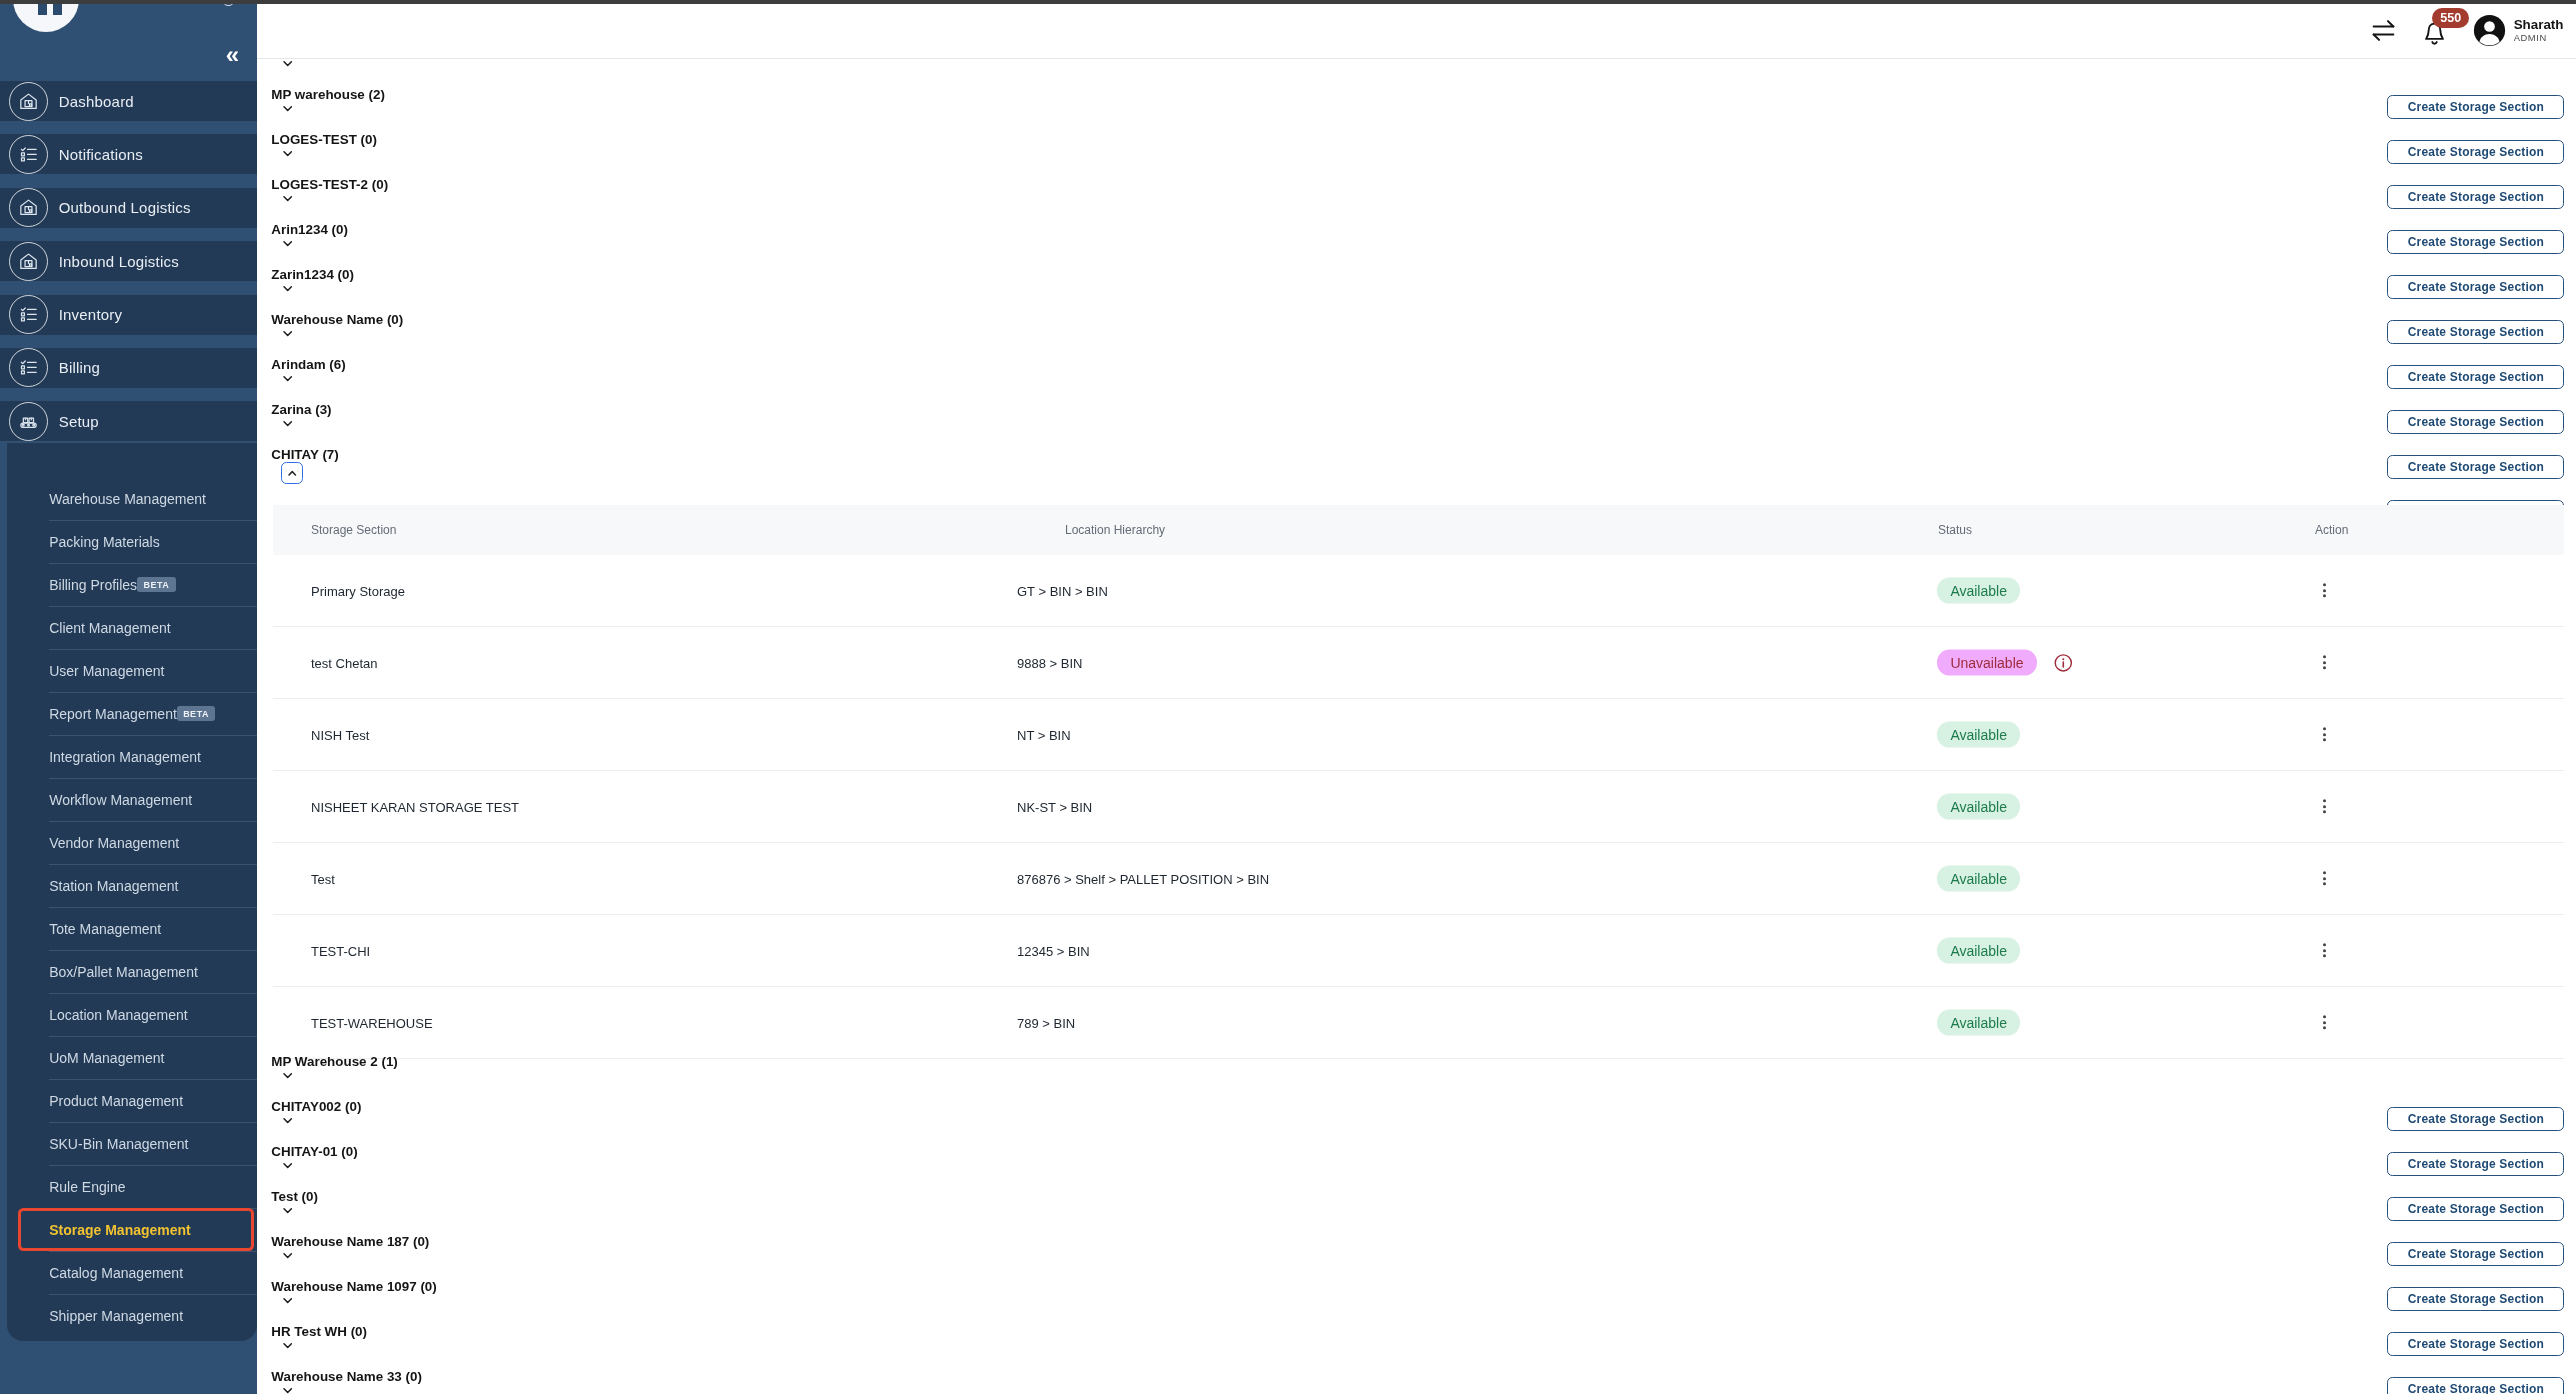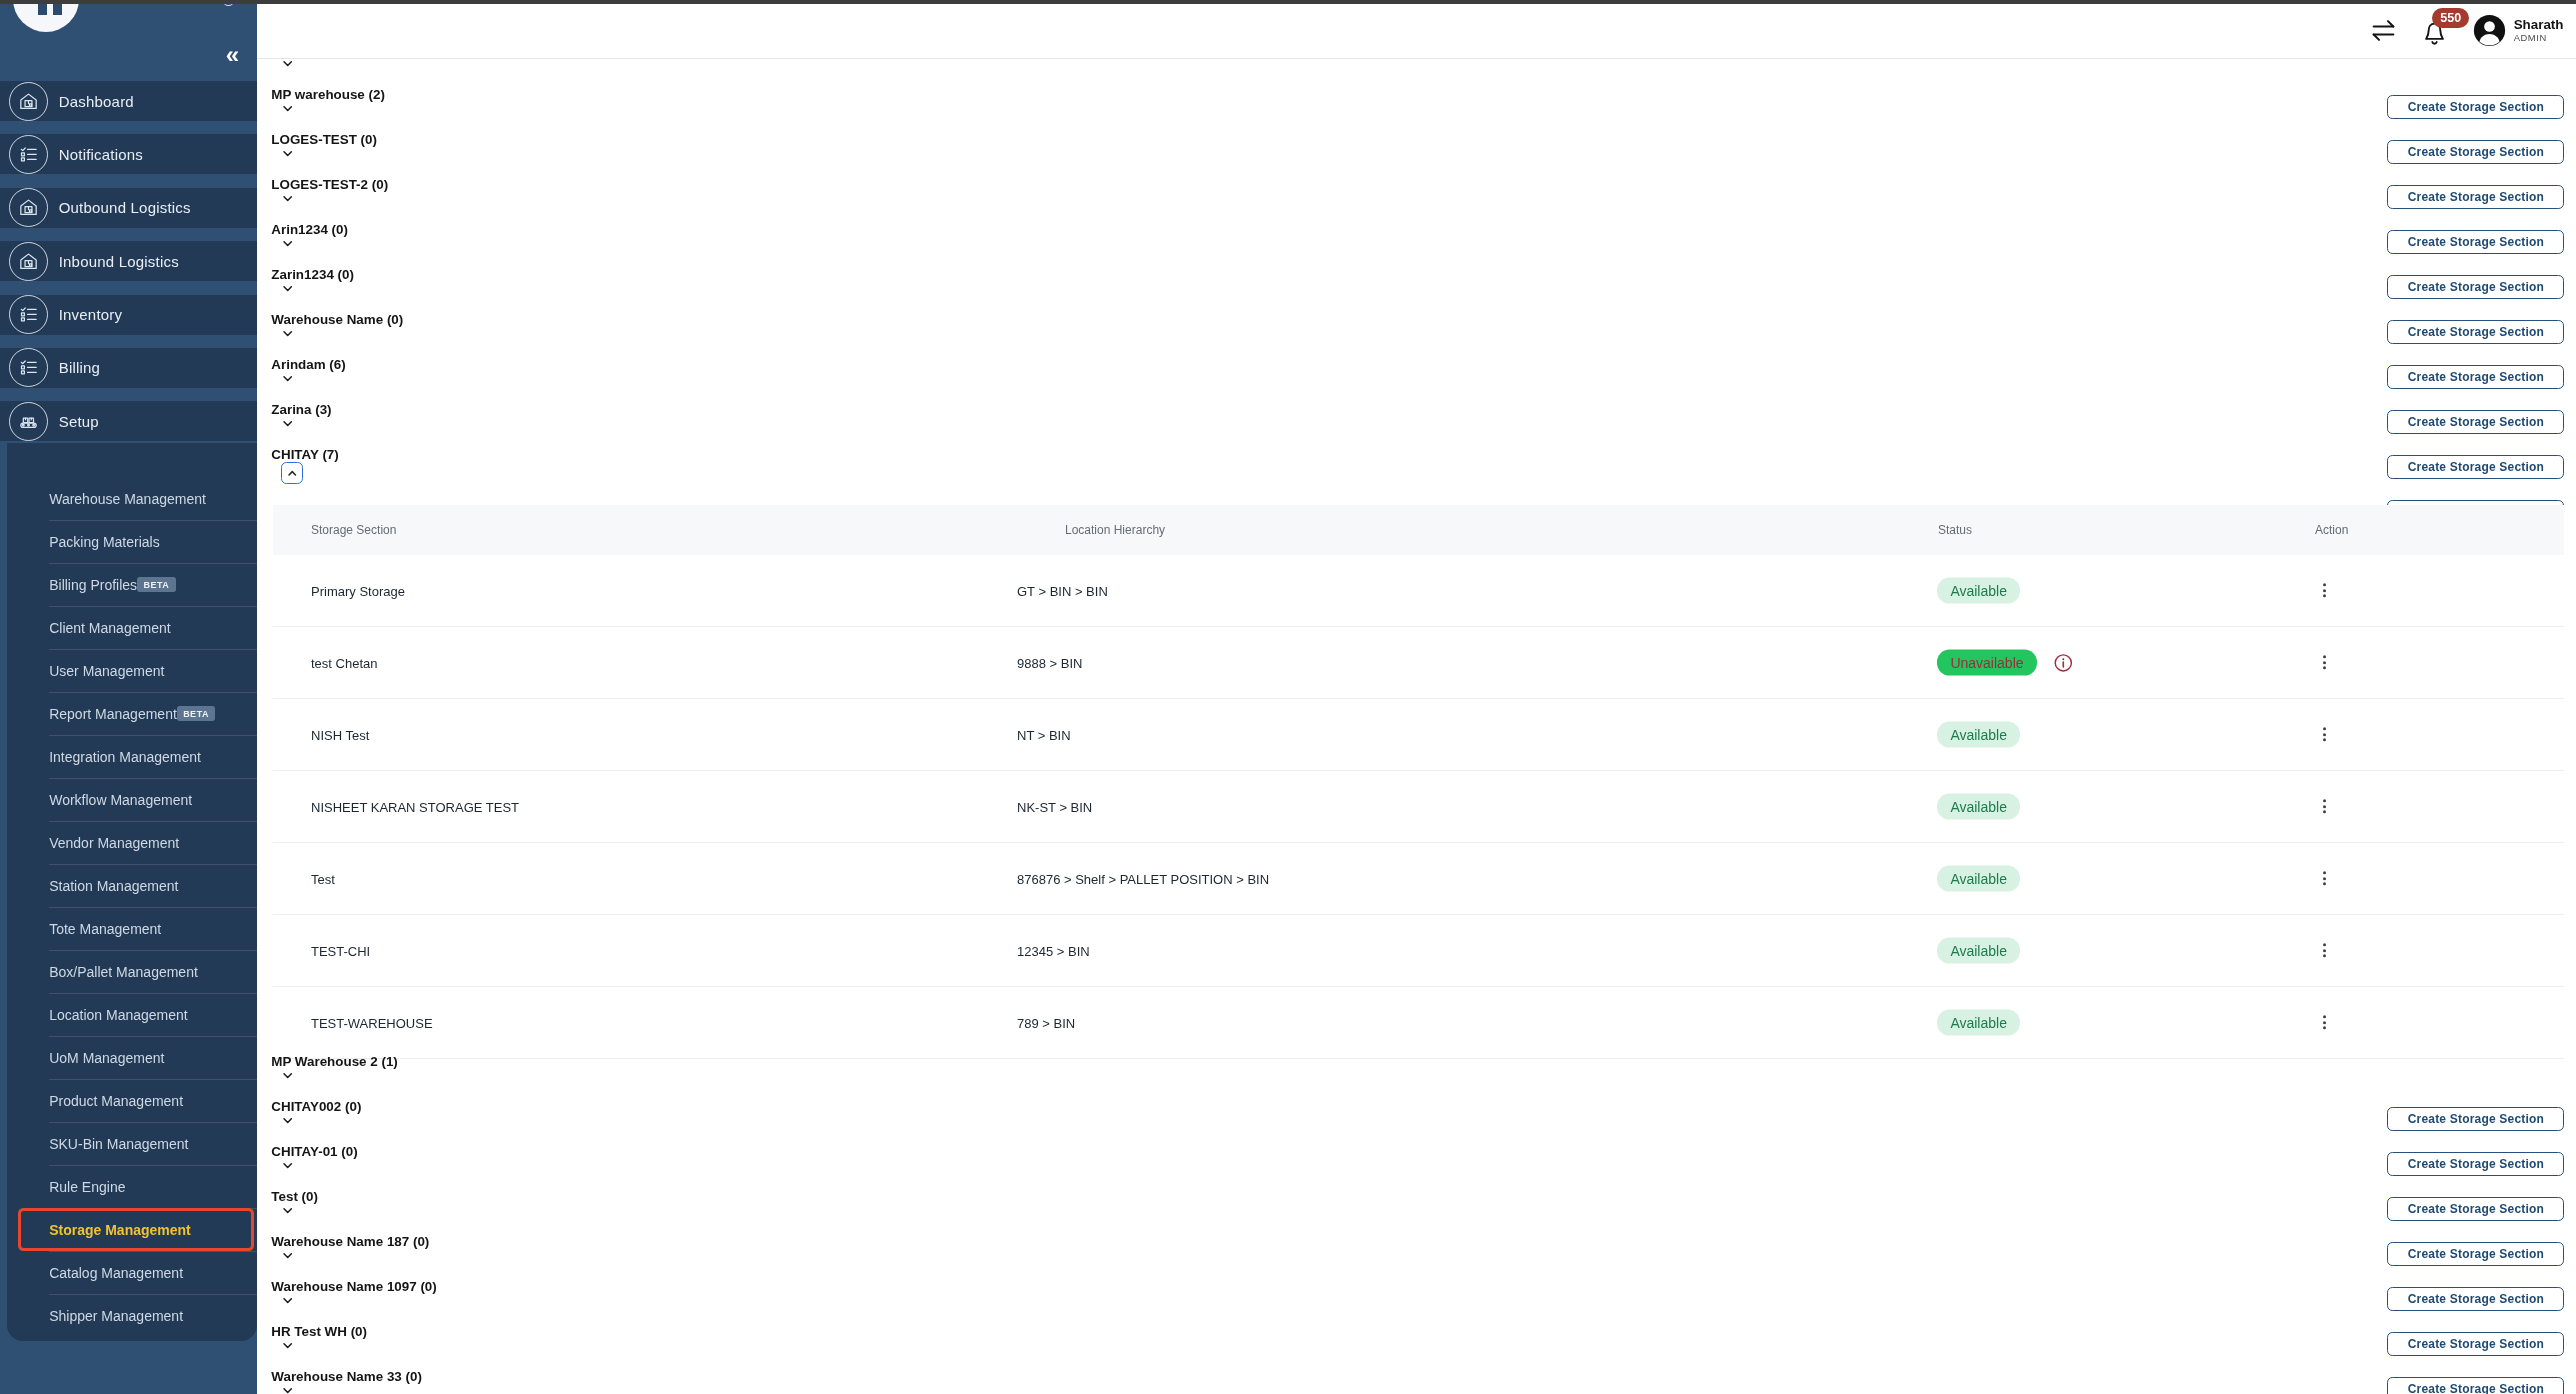--- a/index.html
+++ b/index.html
@@ -59,21 +59,21 @@
   .table { position:absolute; left:273px; top:505px; width:2291px; }
   .thead { position:relative; height:50px; background:#f7f8fa; }
   .th { position:absolute; top:50%; transform:translateY(-50%); color:#646c77; font-size:12px; }
   .th.c1 { left:38px; } .th.c2 { left:792px; } .th.c3 { left:1665px; } .th.c4 { left:2042px; }
   .trow { position:relative; height:72px; background:#fff; border-bottom:0.9px solid #ededf1; }
   .td { position:absolute; top:50%; transform:translateY(-50%); color:#1e2630; font-size:13px; white-space:nowrap; }
   .td.c1 { left:38px; } .td.c2 { left:744px; }
   .td.c3 { left:1664px; display:flex; align-items:center; gap:16px; }
   .td.c4 { left:2047px; }
   .pill { display:inline-block; padding:5.4px 13.4px; border-radius:12.5px; font-size:14px; background:#d7f2e2; color:#1e7b4d; }
-  .pill.pill-unavailable { background:#22c55e; color:#9e2c3c; }
+  .pill.pill-unavailable { background:#f0abfc; color:#9e2c3c; }
   .info-icon { display:flex; }
   .info-icon svg { width:20.6px; height:20.6px; display:block; }
   .kebab { display:flex; flex-direction:column; gap:2.3px; align-items:center; cursor:pointer; padding:2.7px; }
   .kebab .dot { width:3.2px; height:3.2px; border-radius:50%; background:#3c4043; }
 </style>
 </head>
 <body>
 
 <div class="app">
   <div class="topstrip"></div>

